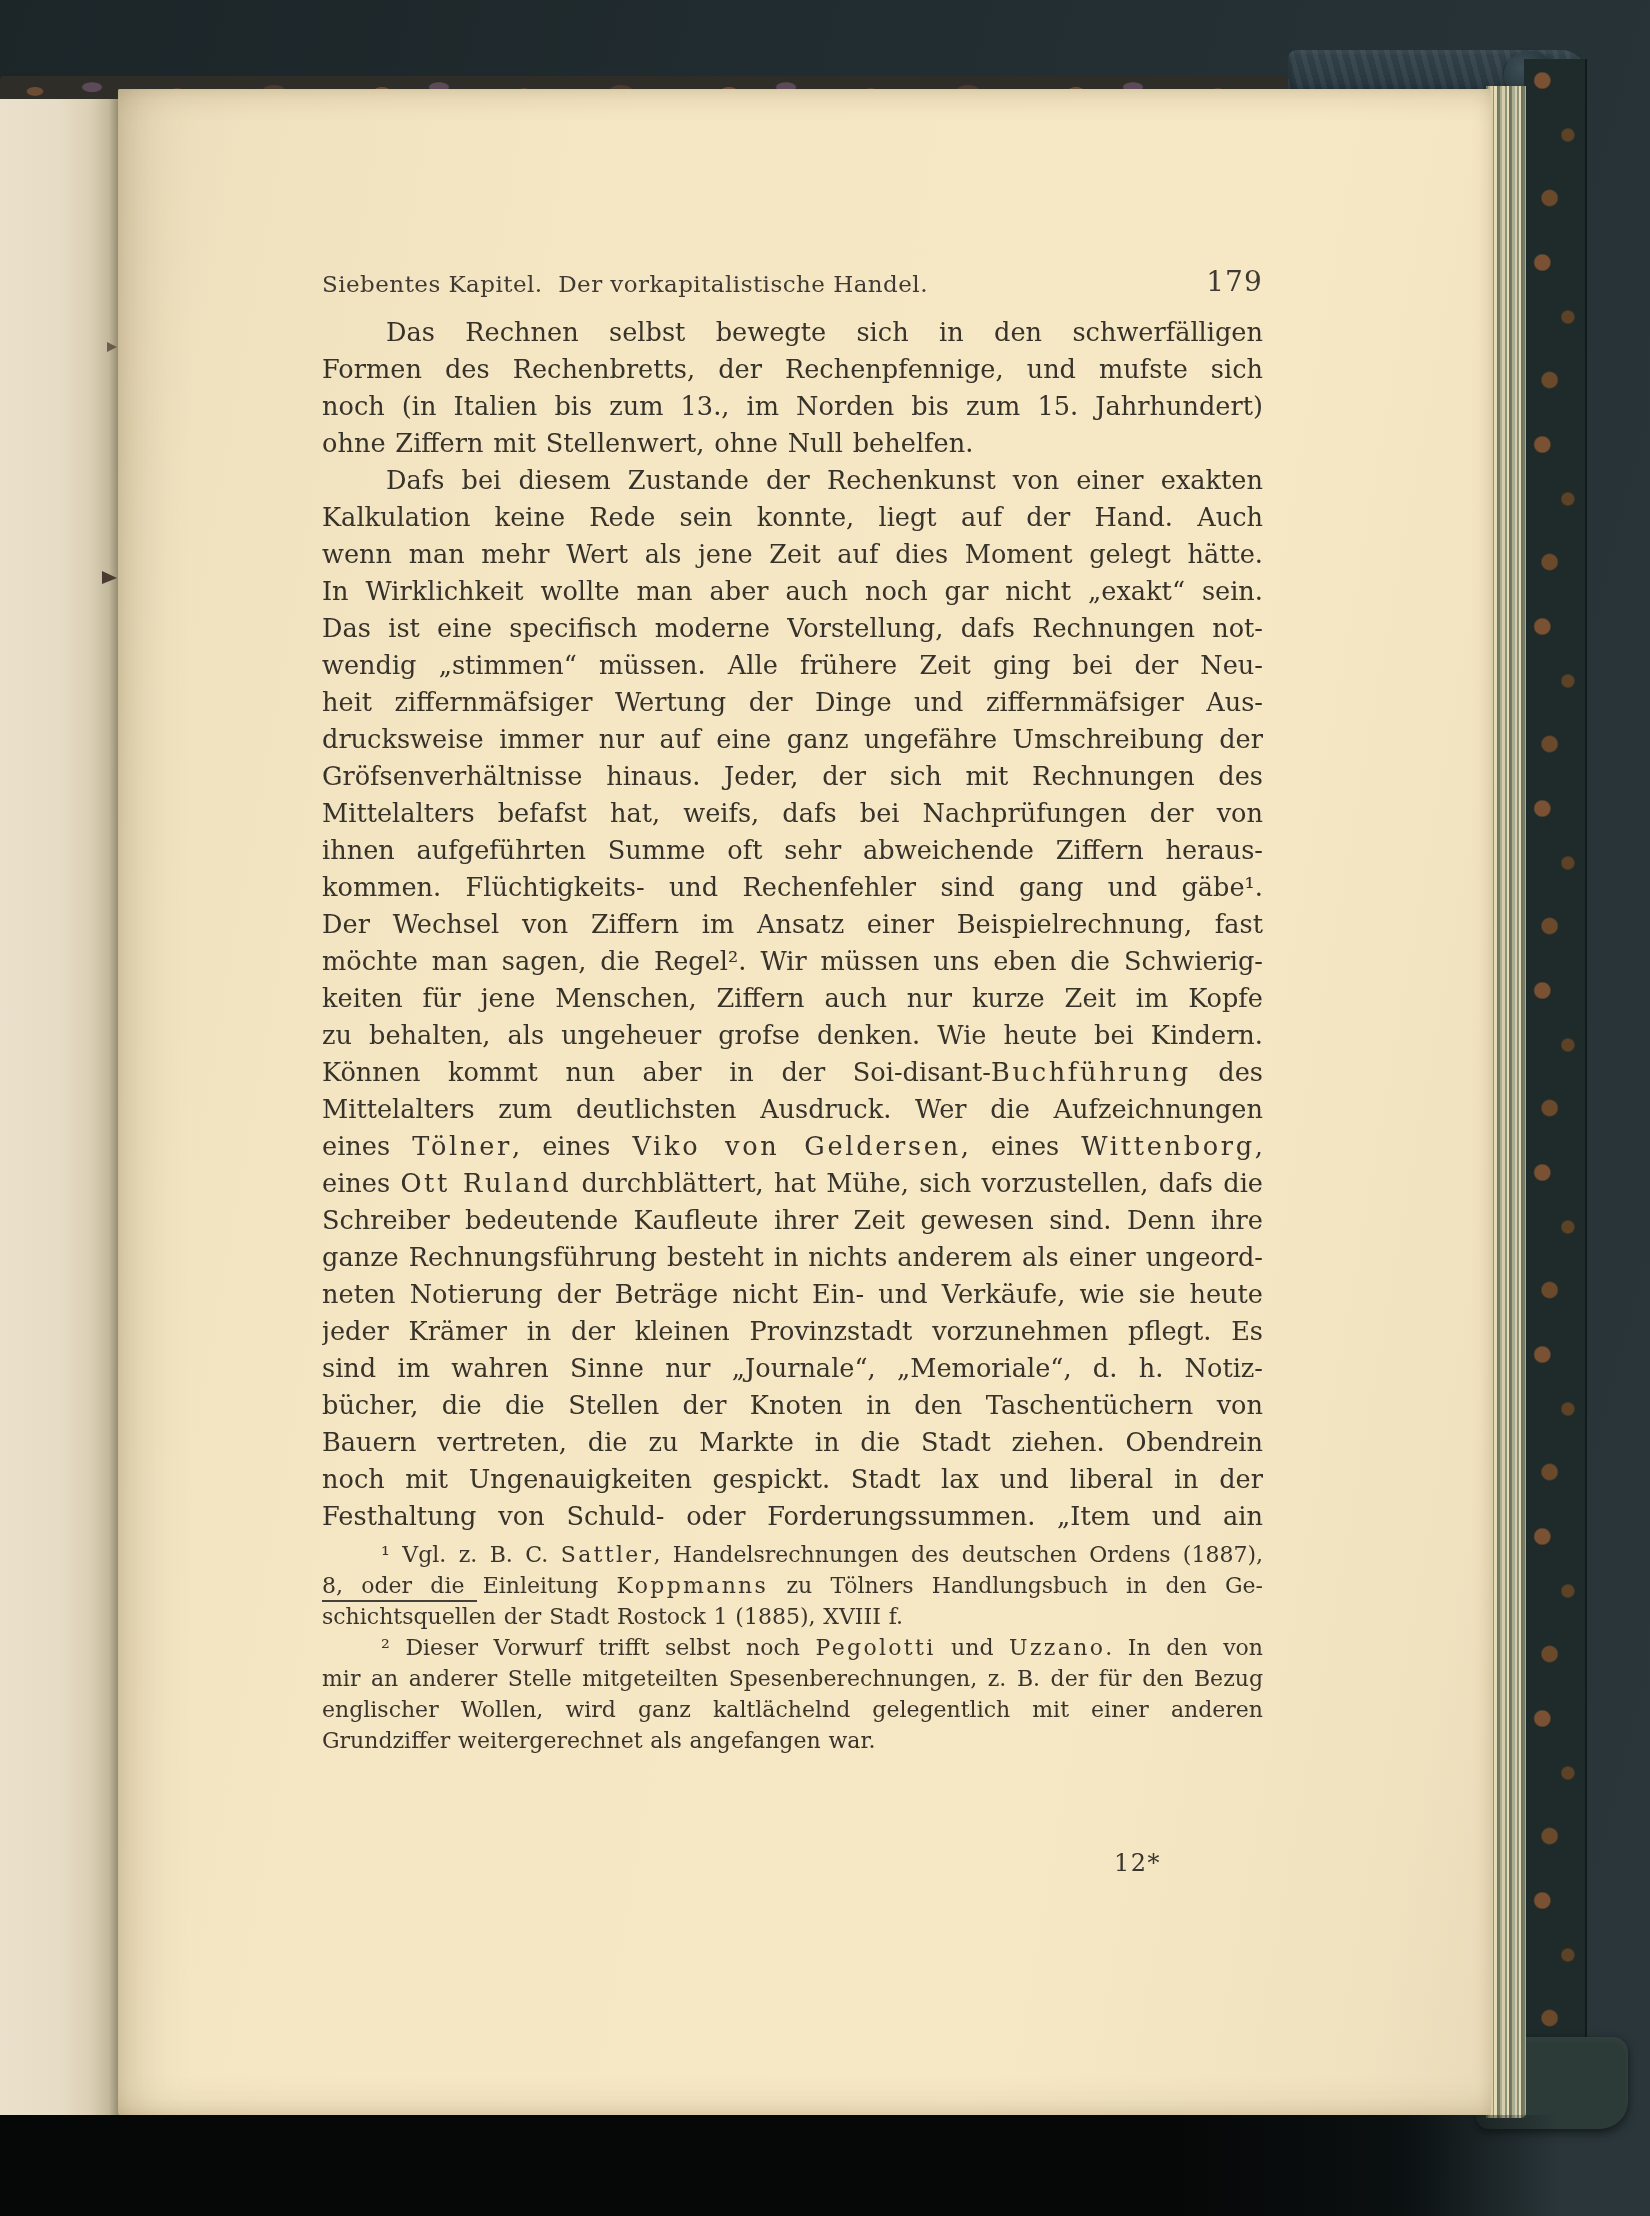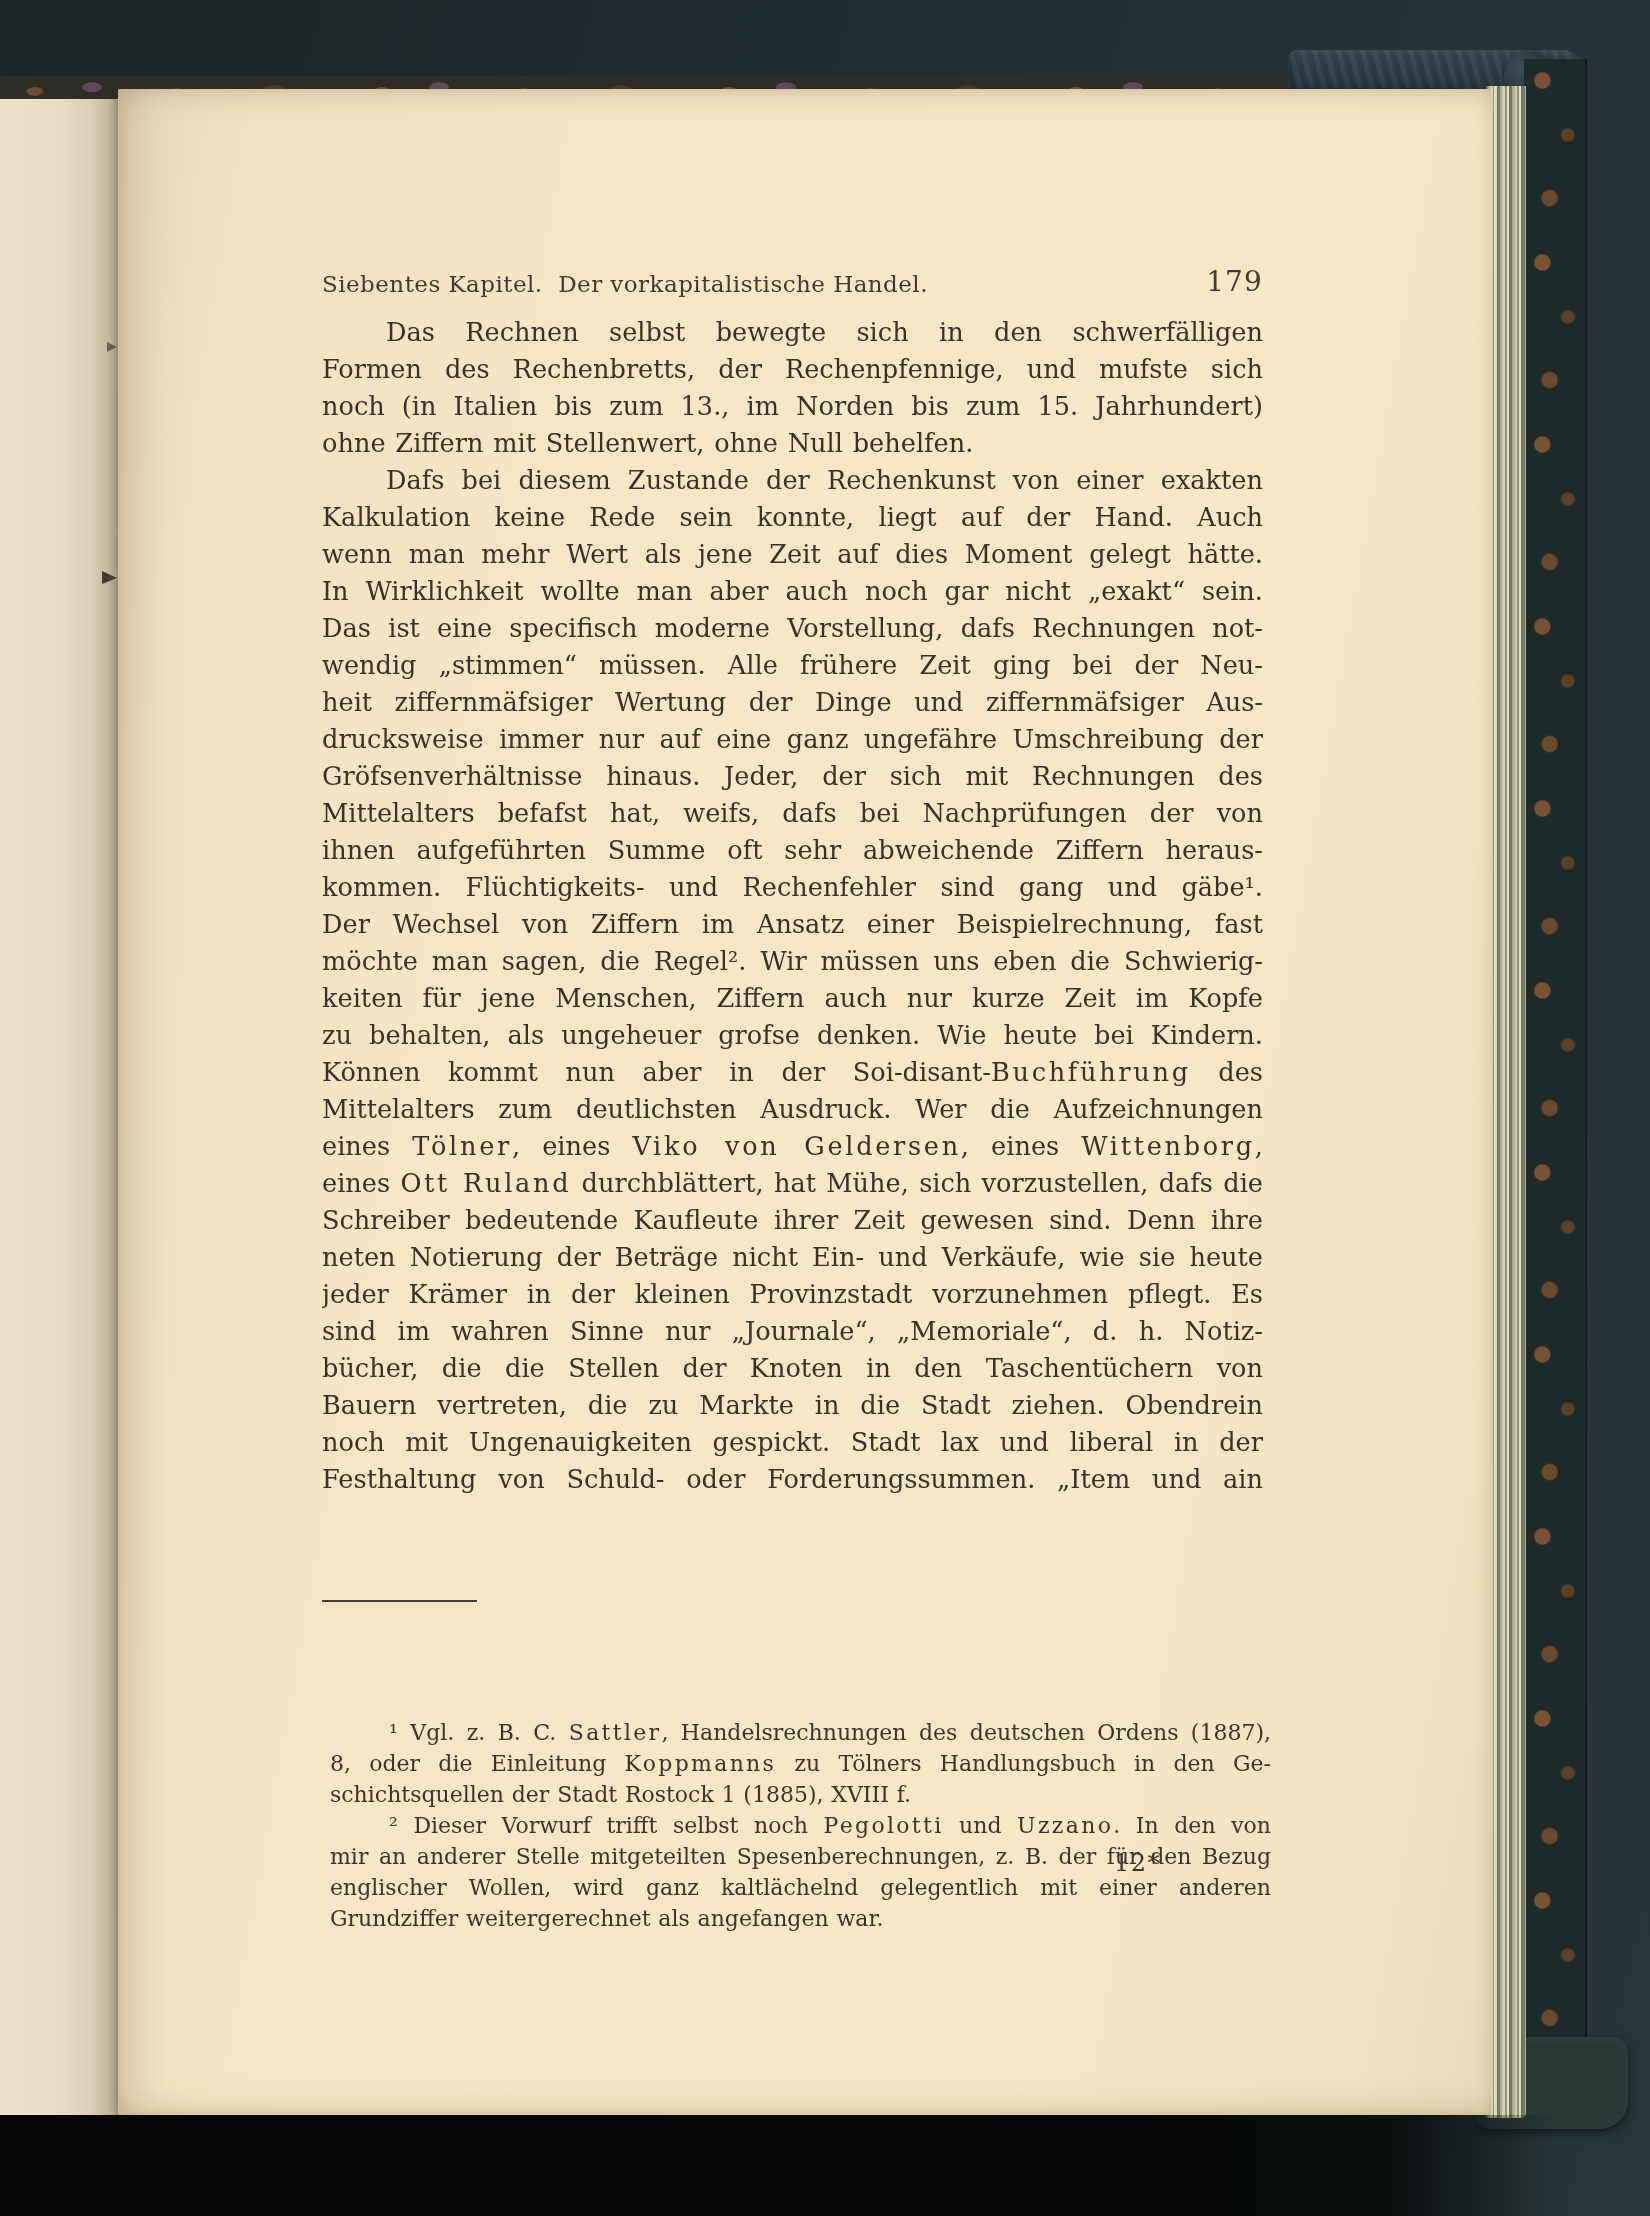--- a/index.html
+++ b/index.html
@@ -65,21 +65,21 @@
   #running-head{position:absolute;left:204px;top:177px;width:941px;height:36px;color:#3f3a33;}
   .title{position:absolute;left:0;right:107px;text-align:left;font-size:23px;line-height:36px;
     letter-spacing:.02em;white-space:pre;}
   .folio{position:absolute;right:0;top:-2.5px;font-size:28px;line-height:36px;letter-spacing:.04em;}
   #body-text{position:absolute;left:204px;top:225px;width:941px;color:#37322a;}
   .tline{font-size:25.6px;height:37px;line-height:37px;text-align:justify;text-align-last:justify;
     word-spacing:1.7px;overflow:hidden;}
   .tline.short{text-align-last:left;}
   .tline.indent{text-indent:64px;}
   #footnote-rule{position:absolute;left:204px;top:1511px;width:155px;height:1.7px;background:#45403a;}
-  #footnotes{position:absolute;left:204px;top:1628px;width:941px;color:#3a342c;margin-left:8px;}
+  #footnotes{position:absolute;left:204px;top:1450px;width:941px;color:#3a342c;}
   .fline{font-size:22px;height:31px;line-height:31px;text-align:justify;text-align-last:justify;
     word-spacing:0.8px;overflow:hidden;}
   .fline.short{text-align-last:left;}
   .fline.indent{text-indent:59px;}
   .sp{letter-spacing:.105em;}
   #signature-mark{position:absolute;left:996px;top:1758px;font-size:24px;line-height:33px;
     color:#3a352e;letter-spacing:.06em;}
 </style>
 </head>
 <body>
@@ -119,20 +119,21 @@
         <div class="tline">kommen.  Flüchtigkeits- und Rechenfehler sind gang und gäbe¹.</div>
         <div class="tline">Der Wechsel von Ziffern im Ansatz einer Beispielrechnung, fast</div>
         <div class="tline">möchte man sagen, die Regel².  Wir müssen uns eben die Schwierig-</div>
         <div class="tline">keiten für jene Menschen, Ziffern auch nur kurze Zeit im Kopfe</div>
         <div class="tline">zu behalten, als ungeheuer grofse denken.  Wie heute bei Kindern.</div>
         <div class="tline">Können kommt nun aber in der Soi-disant-<span class="sp">Buchführung</span> des</div>
         <div class="tline">Mittelalters zum deutlichsten Ausdruck.  Wer die Aufzeichnungen</div>
         <div class="tline">eines <span class="sp">Tölner</span>, eines <span class="sp">Viko von Geldersen</span>, eines <span class="sp">Wittenborg</span>,</div>
         <div class="tline">eines <span class="sp">Ott Ruland</span> durchblättert, hat Mühe, sich vorzustellen, dafs die</div>
         <div class="tline">Schreiber bedeutende Kaufleute ihrer Zeit gewesen sind.  Denn ihre</div>
+        <div class="tline">ganze Rechnungsführung besteht in nichts anderem als einer ungeord-</div>
         <div class="tline">neten Notierung der Beträge nicht Ein- und Verkäufe, wie sie heute</div>
         <div class="tline">jeder Krämer in der kleinen Provinzstadt vorzunehmen pflegt.  Es</div>
         <div class="tline">sind im wahren Sinne nur „Journale“, „Memoriale“, d. h. Notiz-</div>
         <div class="tline">bücher, die die Stellen der Knoten in den Taschentüchern von</div>
         <div class="tline">Bauern vertreten, die zu Markte in die Stadt ziehen.  Obendrein</div>
         <div class="tline">noch mit Ungenauigkeiten gespickt.  Stadt lax und liberal in der</div>
         <div class="tline">Festhaltung von Schuld- oder Forderungssummen.  „Item und ain</div>
       </div>
 
     <div id="footnote-rule"></div>

